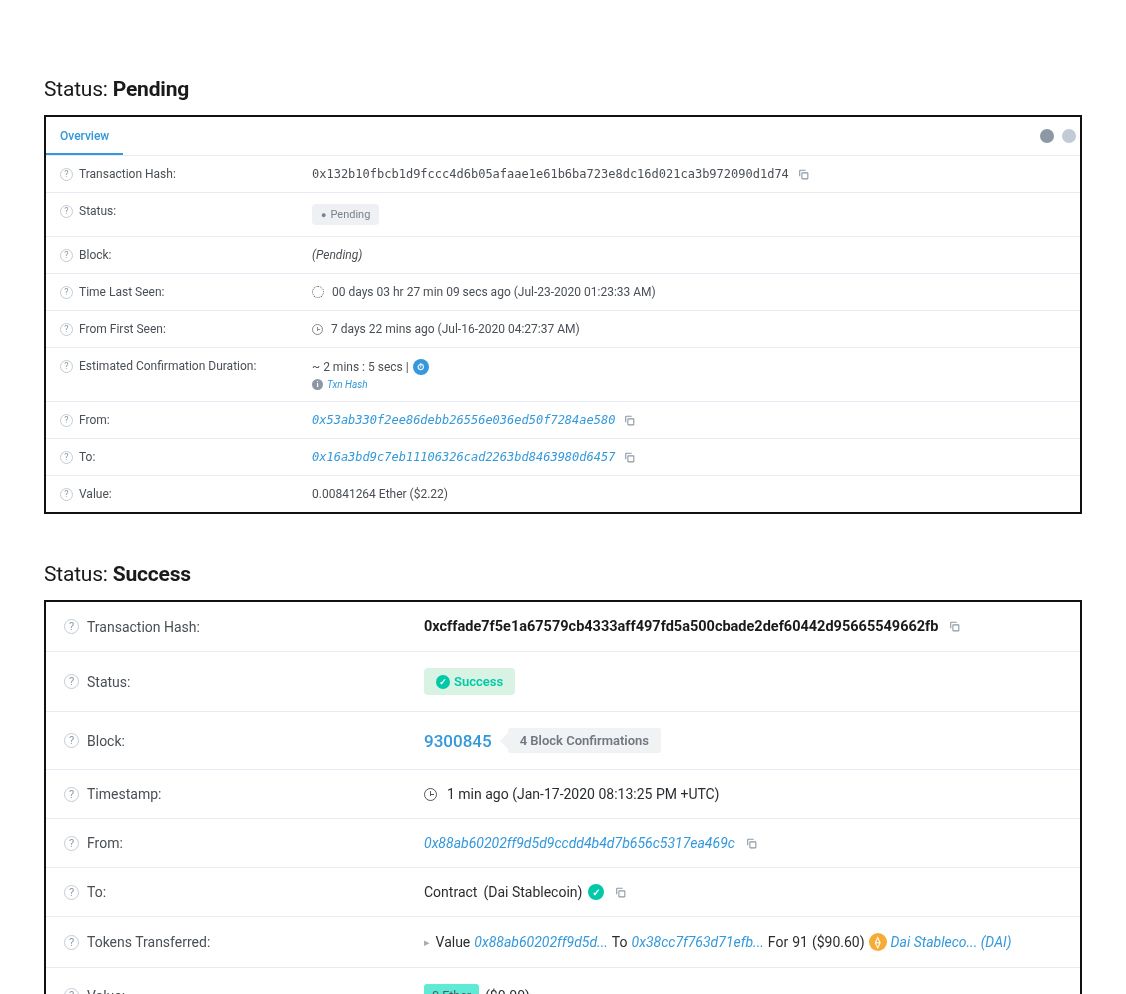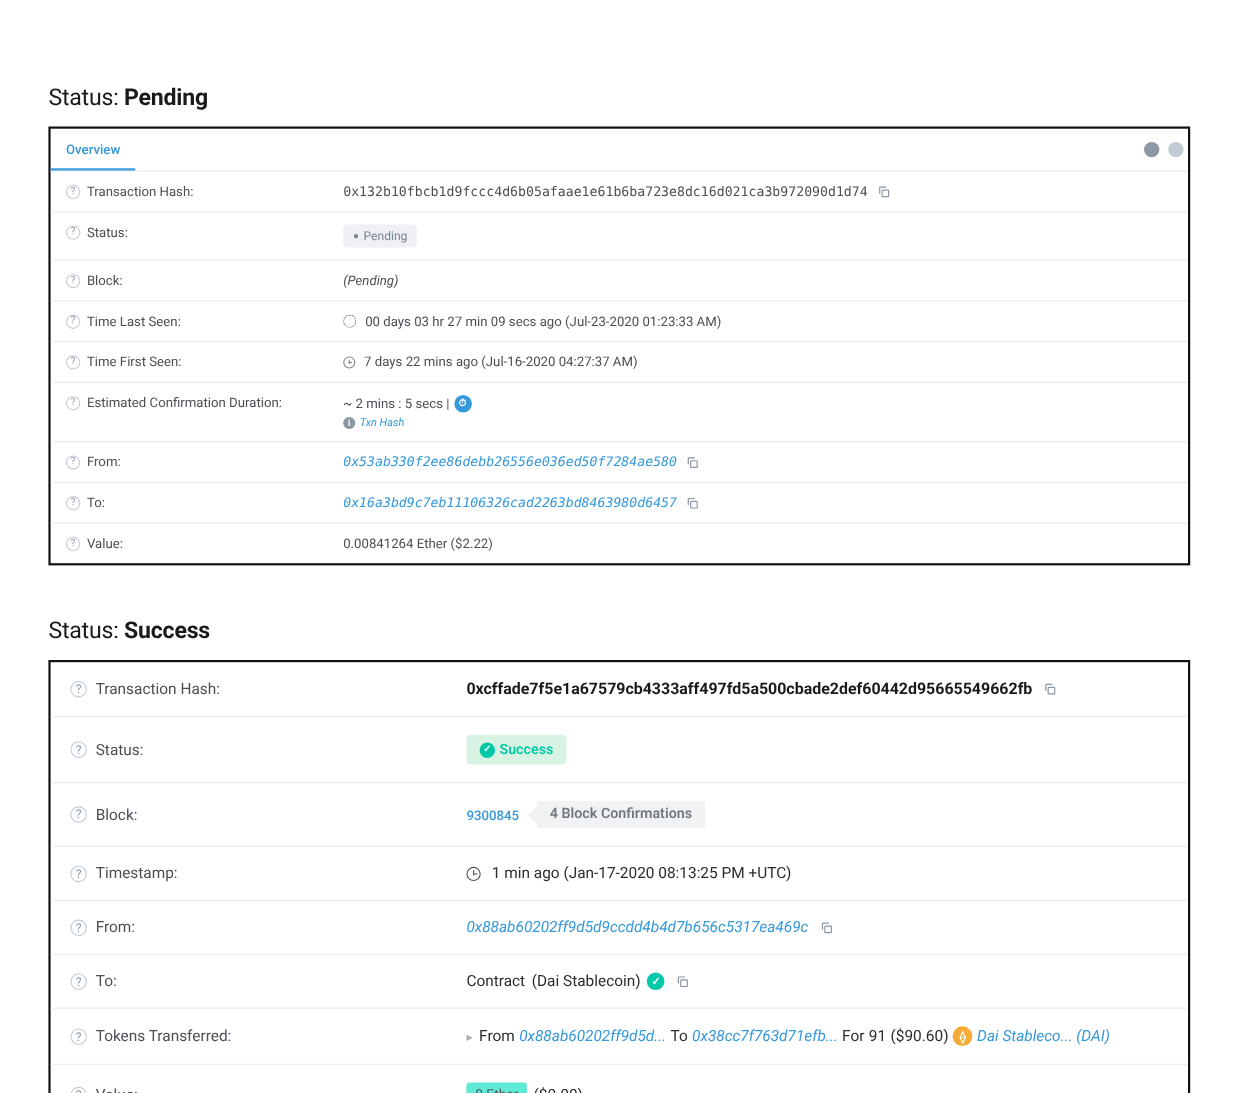--- a/index.html
+++ b/index.html
@@ -169,21 +169,21 @@
   .row2 .value {
     flex: 1;
     color: #2a2d30;
     display: flex;
     align-items: center;
     flex-wrap: wrap;
     gap: 6px;
   }
   .row2 .help-icon { width: 15px; height: 15px; font-size: 11px; }
   .row2 .bold-val { font-weight: 700; color: #1a1a1a; font-size: 14.5px; }
-  .block-link { color: #3498db; font-size: 12px; font-weight: 500; }
+  .block-link { color: #3498db; font-size: 17px; font-weight: 500; }
   .conf-badge {
     background: #f1f2f4;
     color: #6f7780;
     padding: 5px 12px;
     font-size: 13px;
     font-weight: 600;
     border-radius: 2px;
     margin-left: 10px;
     position: relative;
   }
@@ -281,21 +281,21 @@
       </div>
     <div class="value">
       <span class="spinner"></span>
       <span>00 days 03 hr 27 min 09 secs ago (Jul-23-2020 01:23:33 AM)</span>
     </div>
   </div>
 
   <div class="row">
     <div class="label">
         <span class="help-icon">?</span>
-        <span>Time First Seen:</span>
+        <span>From First Seen:</span>
       </div>
     <div class="value">
       <span class="clock-icon"></span>
       <span>7 days 22 mins ago (Jul-16-2020 04:27:37 AM)</span>
     </div>
   </div>
 
   <div class="row">
     <div class="label">
         <span class="help-icon">?</span>
@@ -448,21 +448,21 @@
     </div>
   </div>
 
   <div class="row2">
     <div class="label">
         <span class="help-icon">?</span>
         <span>Tokens Transferred:</span>
       </div>
     <div class="value" style="gap:4px;">
       <span class="arrow-icon">▸</span>
-      <span>From</span>
+      <span>Value</span>
       <span class="link">0x88ab60202ff9d5d...</span>
       <span>To</span>
       <span class="link">0x38cc7f763d71efb...</span>
       <span>For</span>
       <span>91</span>
       <span>($90.60)</span>
       <span class="token-icon">⟠</span>
       <span class="link">Dai Stableco... (DAI)</span>
     </div>
   </div>

